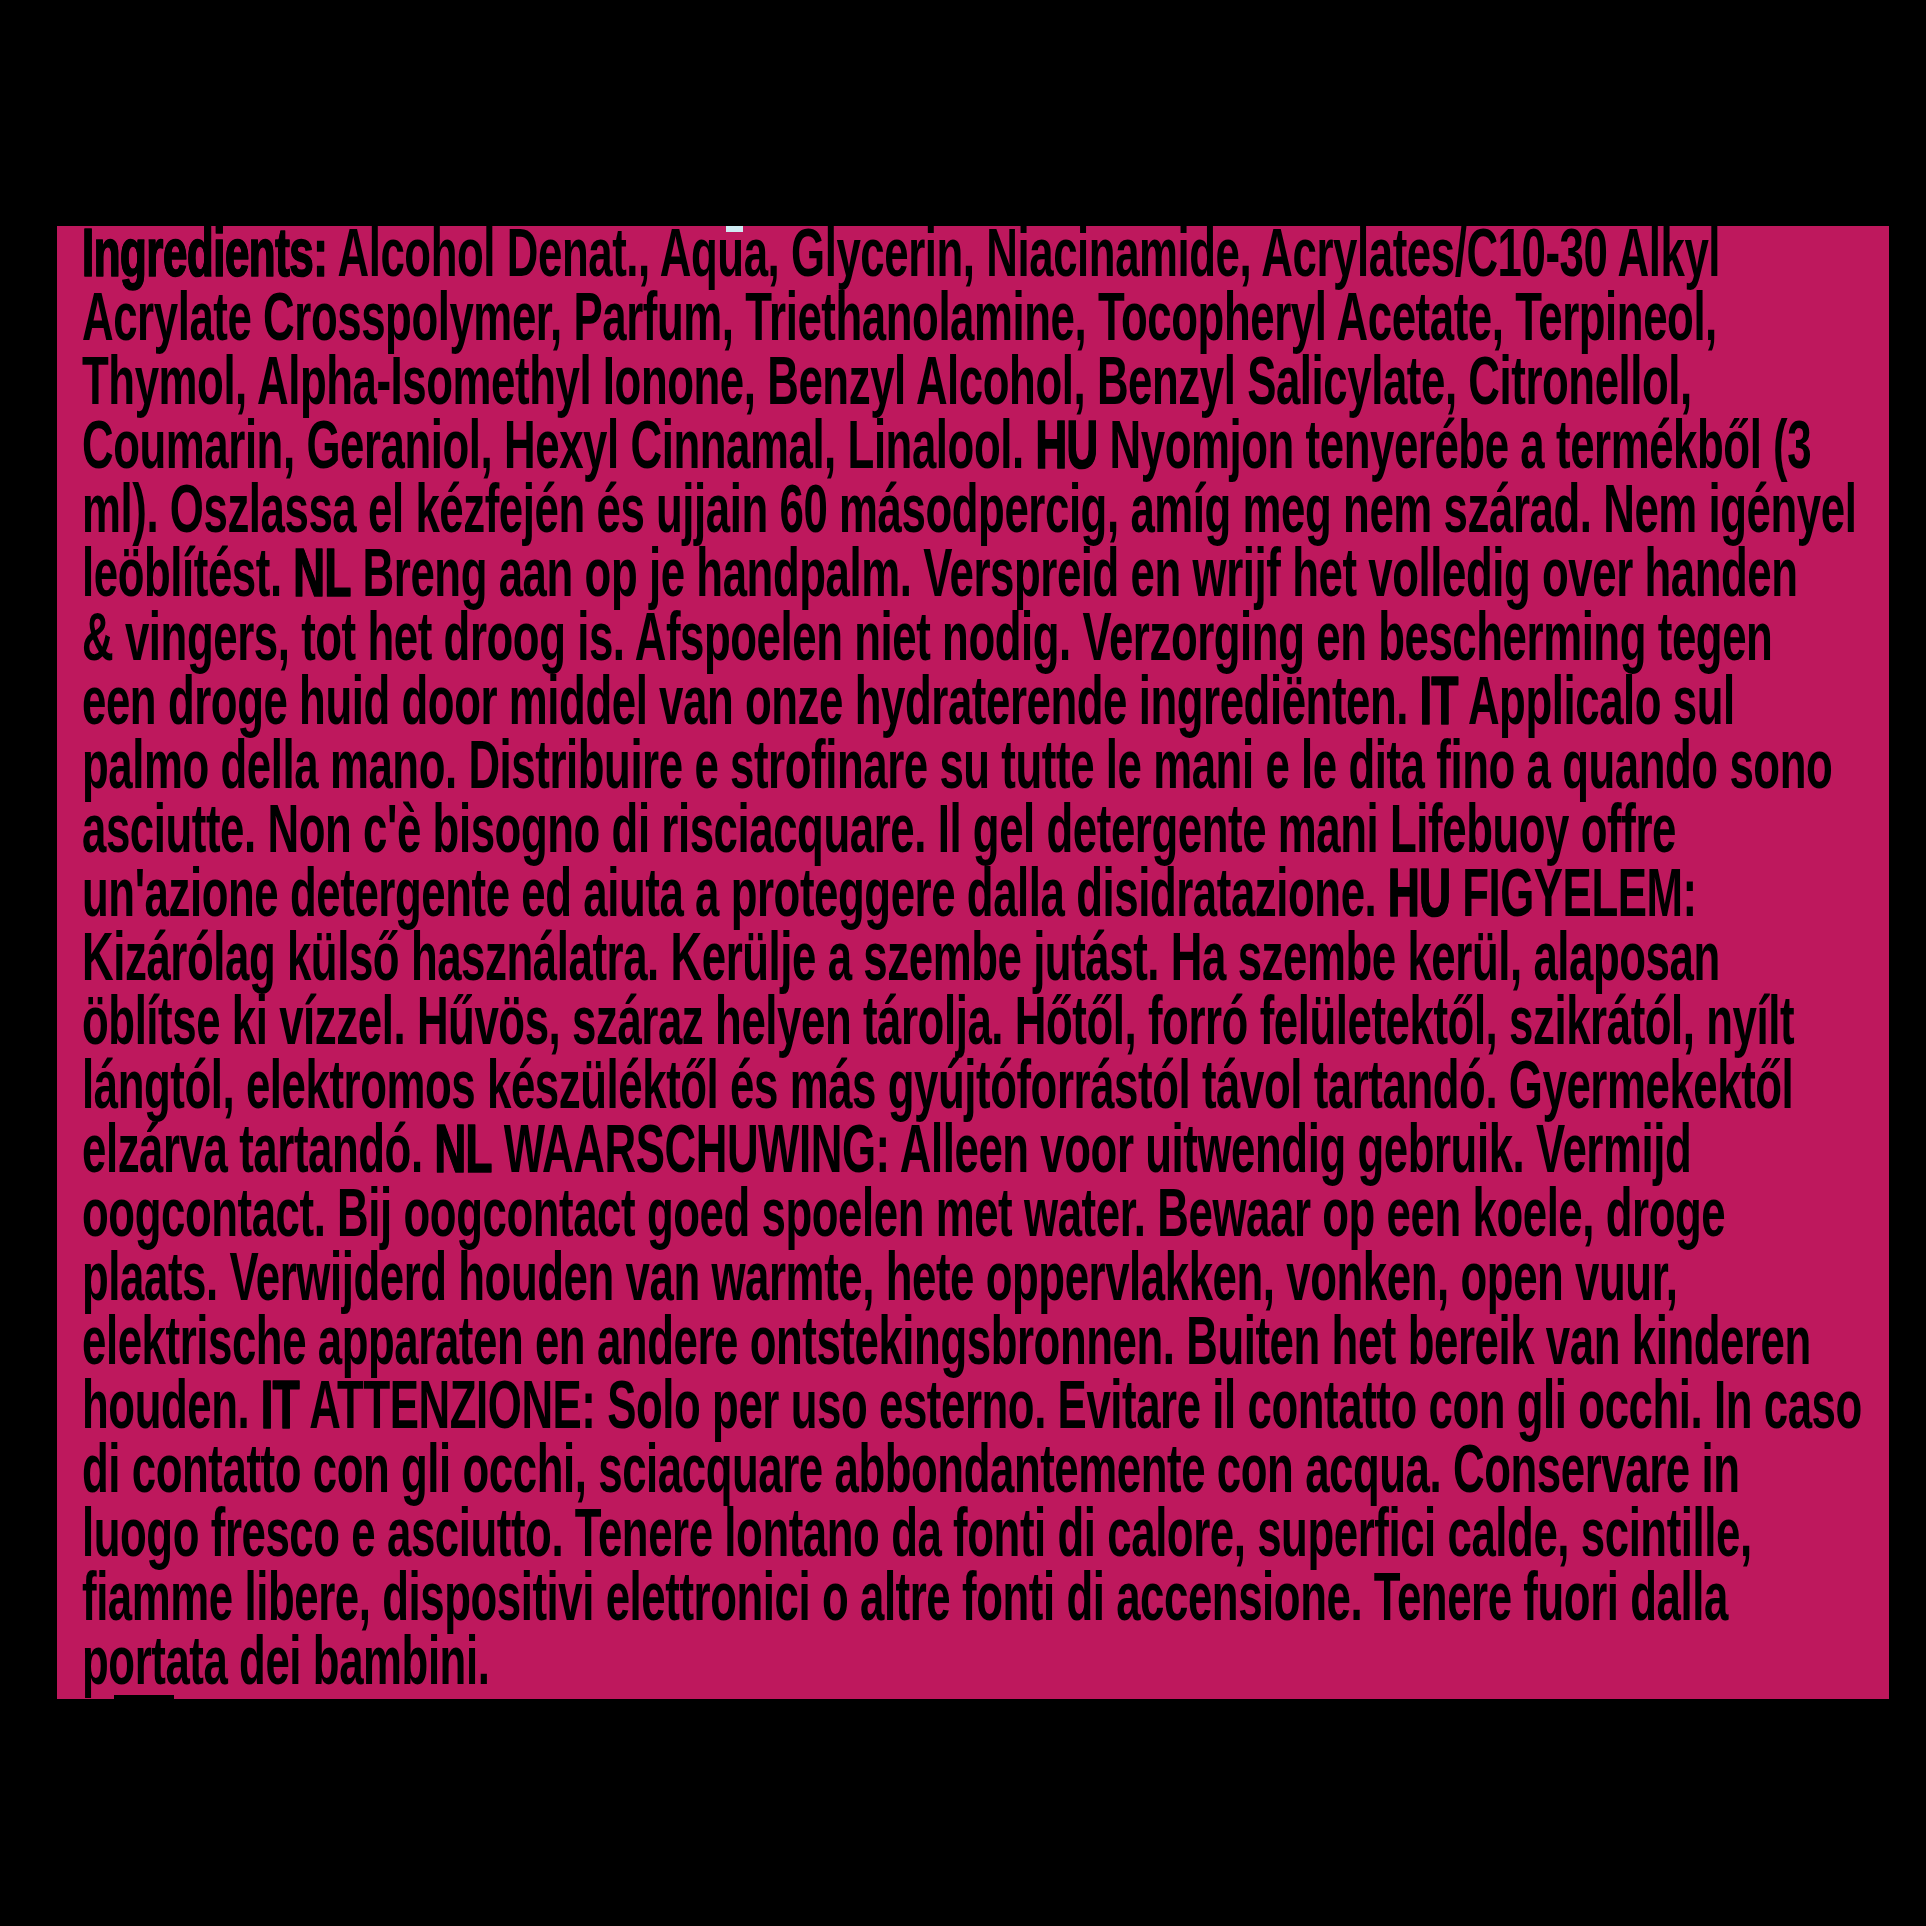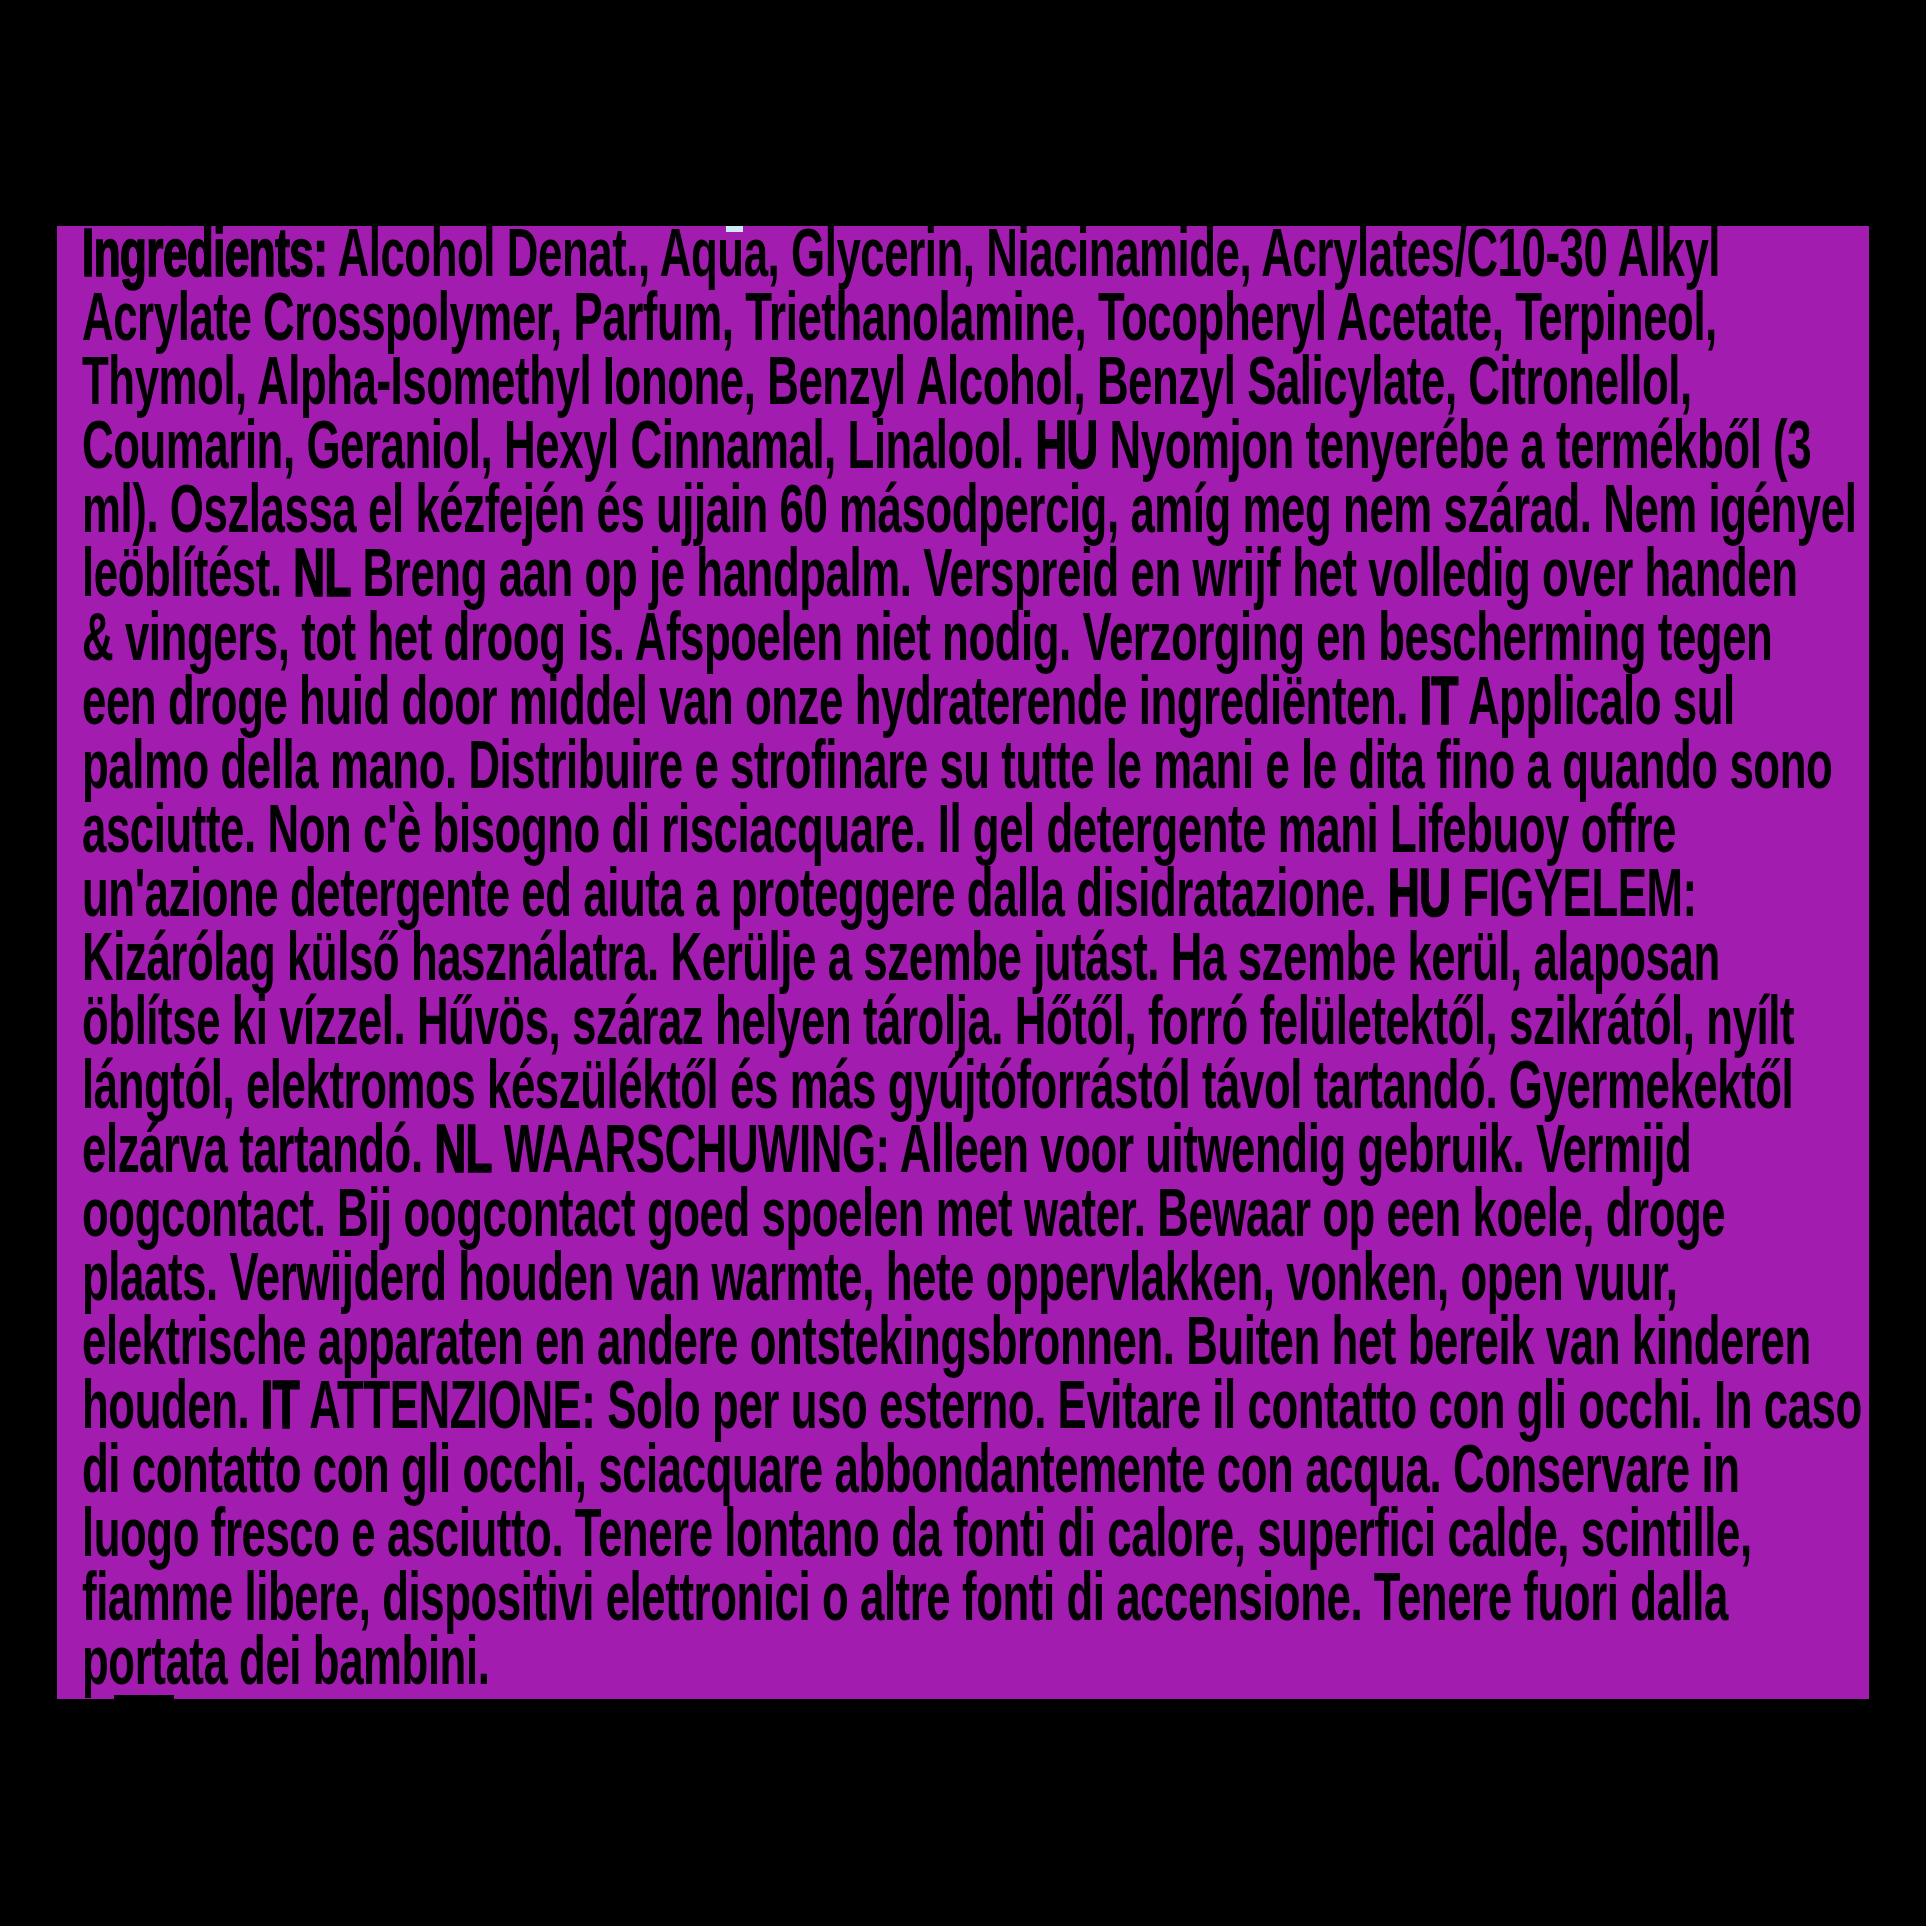--- a/index.html
+++ b/index.html
@@ -10,22 +10,23 @@
     background: #000000;
     position: relative;
     overflow: hidden;
   }
   .label-panel {
     position: absolute;
     left: 57px;
     top: 226px;
     width: 1812px;
     height: 1473px;
-    background: #a21caf;
+    background: #be185d;
     overflow: hidden;
+    padding-left: 20px;
   }
   .label-text {
     position: absolute;
     left: 25px;
     top: -4.7px;
     color: #000000;
   }
   .line {
     white-space: nowrap;
     font-family: "Liberation Sans", "DejaVu Sans", sans-serif;

